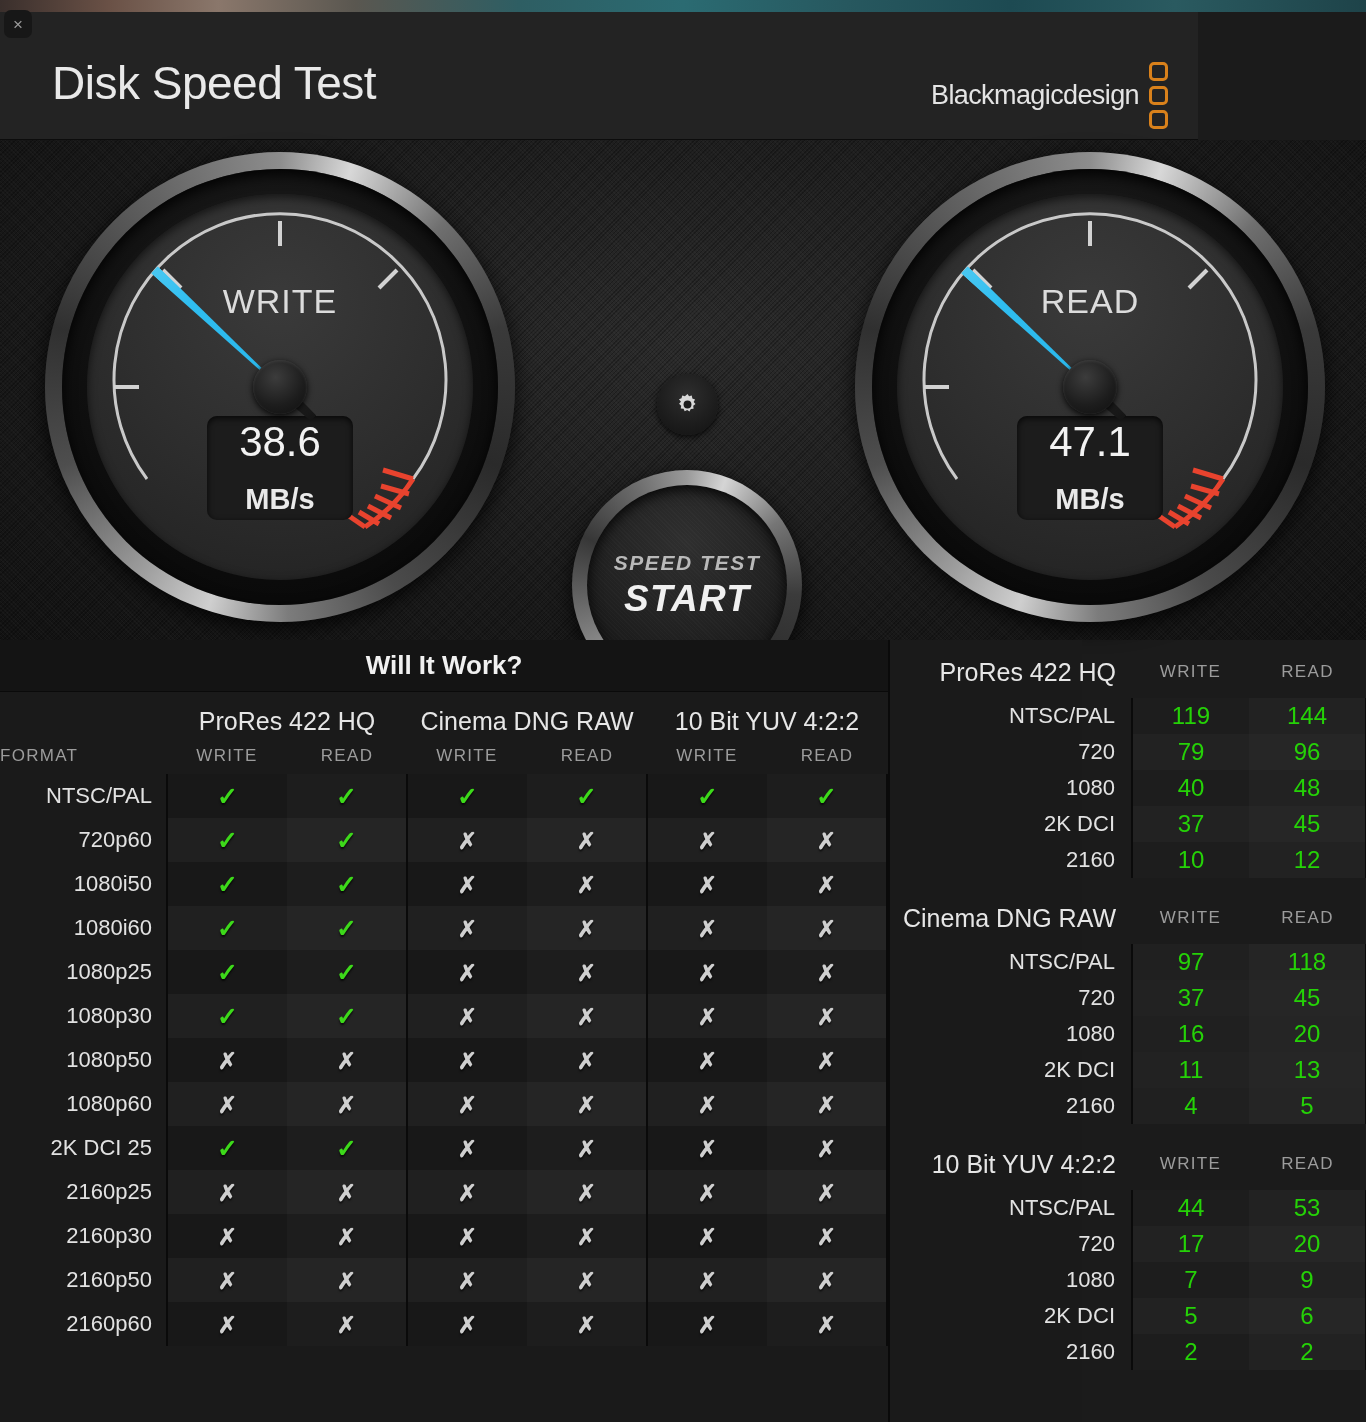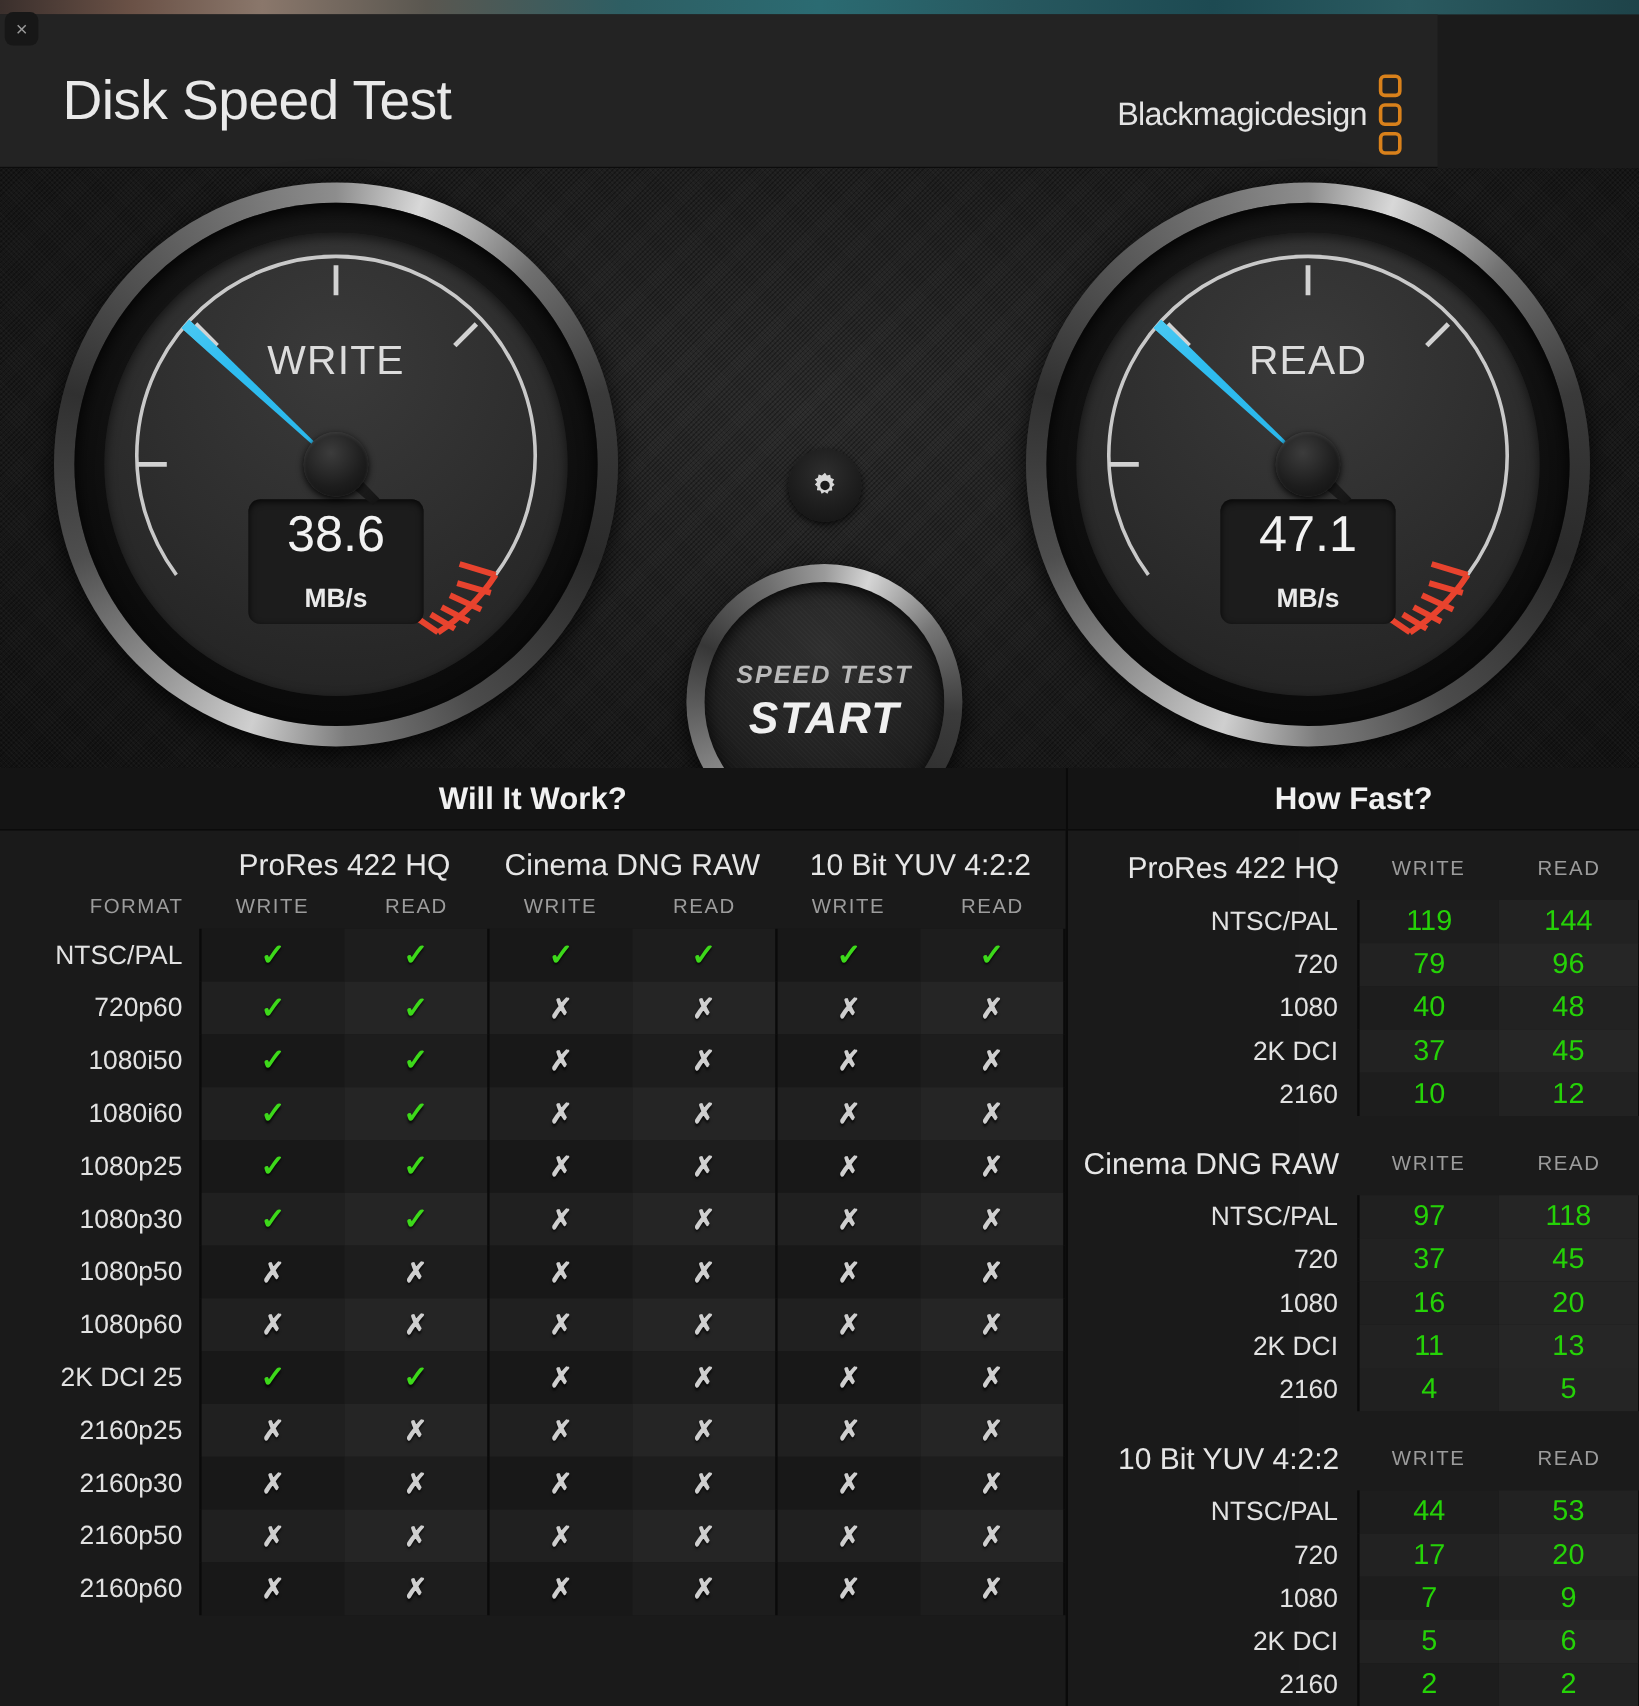--- a/index.html
+++ b/index.html
@@ -89,21 +89,21 @@
   }
   .value-box{
     position:absolute; left:50%; transform:translateX(-50%);
     top:222px; width:146px; height:104px;
     background:#1c1c1c; border-radius:10px;
     display:flex; flex-direction:column; align-items:center; justify-content:center;
     box-shadow:inset 0 2px 6px rgba(0,0,0,.8);
     gap:11px;
   }
   .value-num{ font-size:42px; font-weight:400; color:#f2f2f2; line-height:1; }
-  .value-unit{ font-size:22px; font-weight:700; color:#eaeaea; margin-top:9px;text-align:right; }
+  .value-unit{ font-size:29px; font-weight:700; color:#eaeaea; margin-top:9px;text-align:right; }
 
   .hub{
     position:absolute; left:50%; top:50%;
     width:54px; height:54px; margin:-27px 0 0 -27px;
     border-radius:50%;
     background:radial-gradient(circle at 42% 32%, #3c3c3c 0%, #1d1d1d 58%, #0e0e0e 100%);
     box-shadow:0 2px 6px rgba(0,0,0,.9), inset 0 1px 3px rgba(255,255,255,.10);
     z-index:5;
   }
   .needle{
@@ -173,21 +173,21 @@
   .wiw col.d{ width:120px; }
   .wiw th, .wiw td{ padding:0; }
   .grp-row th{
     height:46px; font-size:25px; font-weight:400; color:#e6e6e6;
     text-align:center; vertical-align:bottom; padding-bottom:2px;
   }
   .sub-row th{
     height:36px; font-size:17px; font-weight:400; color:#9c9c9c;
     letter-spacing:1.3px; text-align:center; vertical-align:middle;
   }
-  .sub-row th.fmt{ text-align:right; padding-right:14px; color:#9c9c9c; }
+  .sub-row th.fmt{ text-align:left; padding-right:14px; color:#9c9c9c; }
   .wiw tbody td.rowlbl{
     text-align:right; padding-right:14px;
     font-size:22px; font-weight:300; color:#e2e2e2;
     white-space:nowrap;
   }
   .wiw tbody tr{ height:44px; }
   .wiw tbody td.cell{
     text-align:center; font-size:25px; line-height:1;
     background:#202020;
   }
@@ -485,21 +485,20 @@
               <td class="cell gsep"><span class="no">✗</span></td>
               <td class="cell alt"><span class="no">✗</span></td>
               <td class="cell gsep"><span class="no">✗</span></td>
               <td class="cell alt gend"><span class="no">✗</span></td>
             </tr>
           </tbody>
       </table>
     </div>
 
     <div class="right-panel">
-      <div class="section-title">How Fast?</div>
       <div class="hf-wrap">
         <table class="hf">
           <colgroup>
               <col class="lbl">
               <col class="d">
               <col class="d">
             </colgroup>
           <tbody>
               <tr class="grp">
                 <td class="name">ProRes 422 HQ</td>

